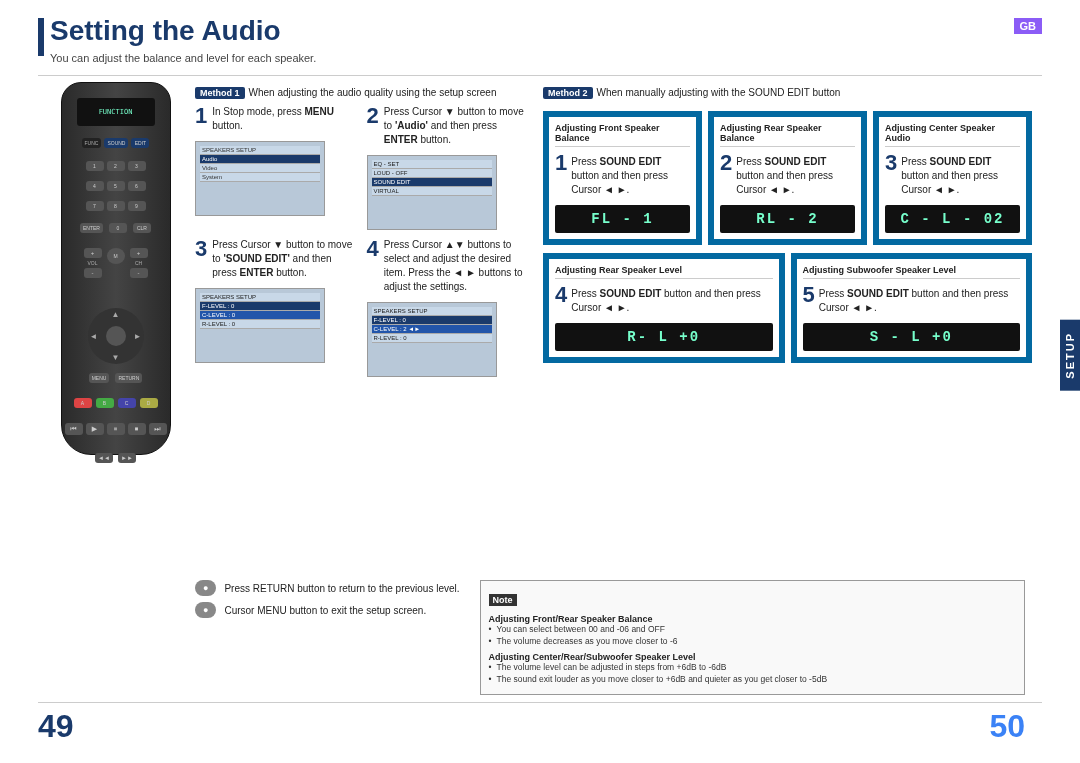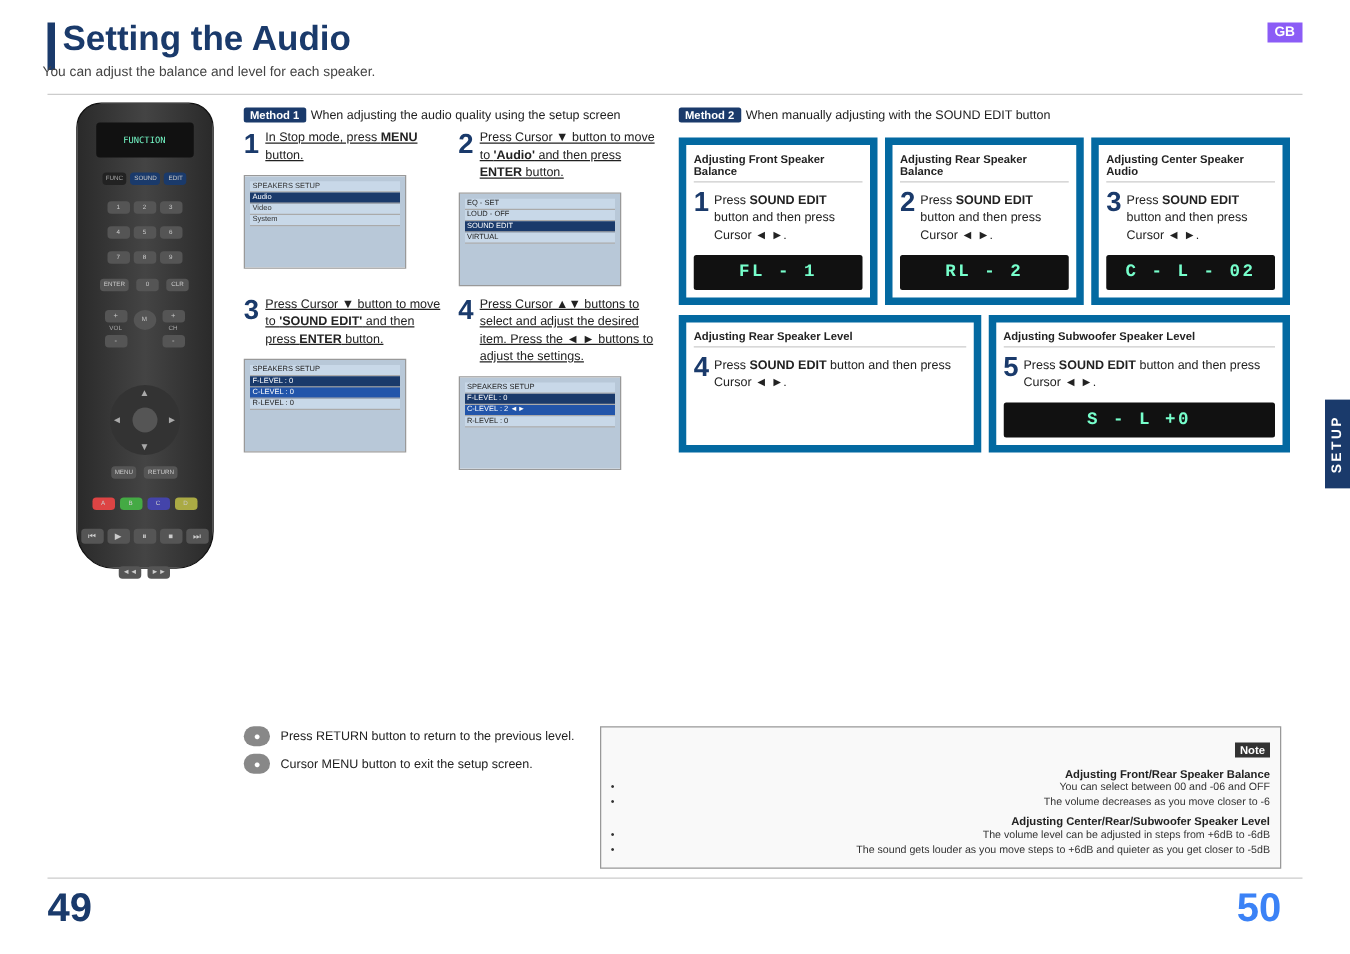--- a/index.html
+++ b/index.html
@@ -26,21 +26,21 @@
       position: absolute;
       left: 50px;
       top: 15px;
       font-size: 28px;
       font-weight: bold;
       color: #1a3a6b;
     }
 
     .page-subtitle {
       position: absolute;
-      left: 34px;
+      left: 50px;
       top: 52px;
       font-size: 11px;
       color: #444;
     }
 
     
     .gb-badge {
       position: absolute;
       right: 38px;
       top: 18px;
@@ -115,21 +115,20 @@
     
     .method1-section {
       position: absolute;
       left: 195px;
       top: 82px;
       width: 335px;
     }
 
     .method-label {
       display: inline-flex;
-      align-items: center;
       gap: 4px;
       margin-bottom: 6px;
     }
     .method-badge {
       background: #1a3a6b;
       color: #fff;
       font-size: 9px;
       font-weight: bold;
       padding: 1px 5px;
       border-radius: 2px;
@@ -155,21 +154,20 @@
       font-size: 22px;
       font-weight: bold;
       color: #1a3a6b;
       line-height: 1;
     }
 
     .step-desc {
       font-size: 10px;
       color: #222;
       line-height: 1.4;
-      text-decoration: underline;
     }
     .step-desc b {
       font-weight: bold;
     }
 
     .screen-img {
       width: 130px;
       height: 75px;
       background: #dde;
       border: 1px solid #999;
@@ -288,21 +286,20 @@
       display: flex;
       flex-direction: column;
       gap: 6px;
     }
 
     .note-box {
       border: 1px solid #999;
       padding: 8px;
       background: #f9f9f9;
       flex: 1;
-      text-align: right;
     }
     .note-title {
       font-size: 9px;
       font-weight: bold;
       background: #333;
       color: #fff;
       padding: 1px 4px;
       display: inline-block;
       margin-bottom: 4px;
     }
@@ -644,20 +641,21 @@
   <div class="bottom-row-2">
 
     <div class="speaker-box">
       <div class="speaker-header">Adjusting Rear Speaker Level</div>
       <div style="display:flex; align-items:flex-start; gap:4px;">
         <span class="speaker-step-num">4</span>
         <div class="speaker-desc">
           Press <b>SOUND EDIT</b> button and then press Cursor ◄ ►.
         </div>
       </div>
+      <div class="display-box">R- L +0</div>
     </div>
 
     <div class="speaker-box">
       <div class="speaker-header">Adjusting Subwoofer Speaker Level</div>
       <div style="display:flex; align-items:flex-start; gap:4px;">
         <span class="speaker-step-num">5</span>
         <div class="speaker-desc">
           Press <b>SOUND EDIT</b> button and then press Cursor ◄ ►.
         </div>
       </div>
@@ -678,15 +676,15 @@
     </div>
   </div>
 
   <div class="note-box">
     <span class="note-title">Note</span>
     <div class="note-section-title">Adjusting Front/Rear Speaker Balance</div>
     <div class="note-item">You can select between 00 and -06 and OFF</div>
     <div class="note-item">The volume decreases as you move closer to -6</div>
     <div class="note-section-title">Adjusting Center/Rear/Subwoofer Speaker Level</div>
     <div class="note-item">The volume level can be adjusted in steps from +6dB to -6dB</div>
-    <div class="note-item">The sound gets louder as you move steps to +6dB and quieter as you get closer to -5dB</div>
+    <div class="note-item">The sound exit louder as you move closer to +6dB and quieter as you get closer to -5dB</div>
   </div>
 </div>
 
 </body></html>

